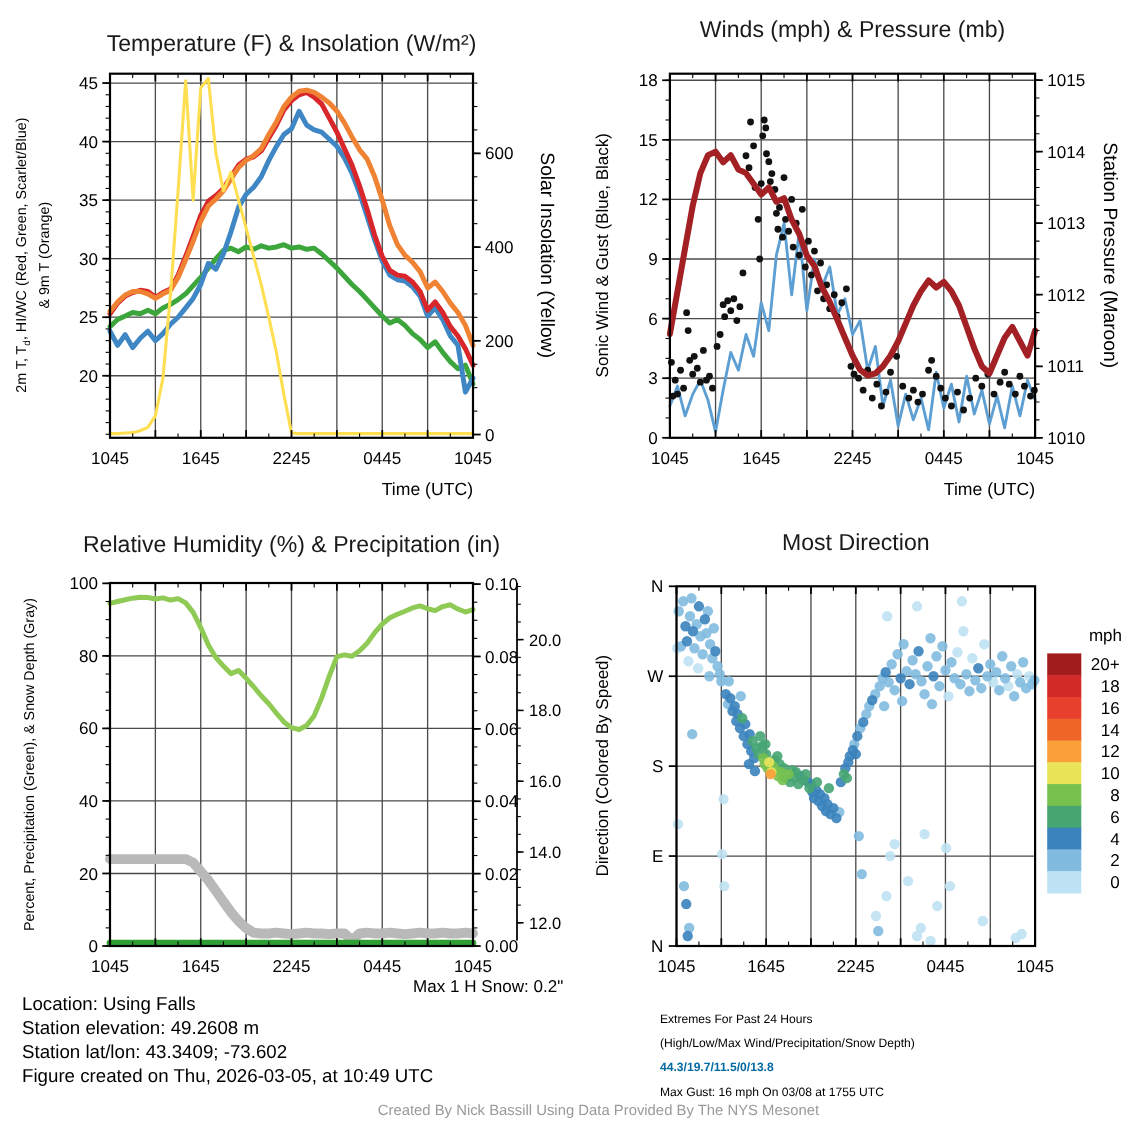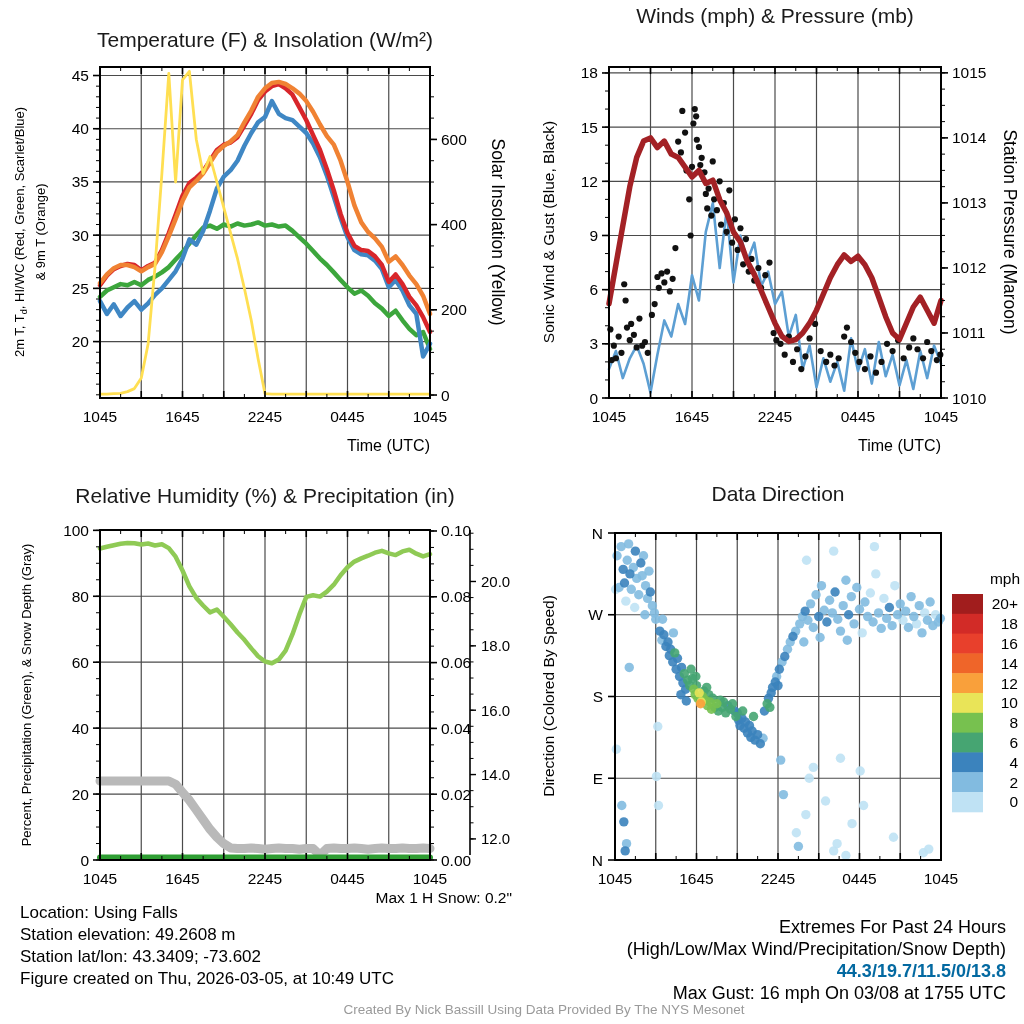--- a/index.html
+++ b/index.html
@@ -7,21 +7,21 @@
         font-family:"Liberation Sans", sans-serif;color:#000;}
   .abs{position:absolute;}
   .title{position:absolute;text-align:center;font-size:21px;color:#1a1a1a;}
   .xlabel{position:absolute;text-align:right;font-size:16px;}
   .vlabel{position:absolute;white-space:nowrap;transform:translate(-50%,-50%) rotate(-90deg);}
   .vlabel.r{transform:translate(-50%,-50%) rotate(90deg);}
   .vl-temp{font-size:13px;text-align:center;line-height:16px;}
   .vl-mid{font-size:15.5px;}
   .vl-big{font-size:17.5px;}
   .footer-left{position:absolute;left:20px;top:902px;font-size:17px;line-height:22px;}
-  .footer-right{position:absolute;left:600px;top:916px;width:406px;text-align:right;font-size:18px;line-height:22px;}
+  .footer-right{position:absolute;left:600px;top:916px;width:406px;font-size:11px;line-height:22px;}
   .extremes{font-weight:bold;}
   .credit{position:absolute;left:0;top:1002px;width:1024px;text-align:center;font-size:13.5px;color:#9a9a9a;margin-left:32px;}
   .snow-note{position:absolute;left:312px;top:889px;width:200px;text-align:right;font-size:15.5px;}
   .mph-label{position:absolute;left:975px;top:570px;width:60px;text-align:center;font-size:15.5px;}
   sub{font-size:9px;}
 </style>
 </head>
 <body>
 
 <div class="page">
@@ -826,23 +826,23 @@
         <rect x="952" y="752.4" width="31" height="20.3" fill="#3b83bd"></rect>
         <text x="1018" y="767.8" text-anchor="end" font-size="15.5">4</text>
         <rect x="952" y="772.2" width="31" height="20.3" fill="#82bbe0"></rect>
         <text x="1018" y="787.6" text-anchor="end" font-size="15.5">2</text>
         <rect x="952" y="792" width="31" height="20.3" fill="#bfe2f4"></rect>
         <text x="1018" y="807.4" text-anchor="end" font-size="15.5">0</text>
       </g>
     </svg>
 
   <div class="title" style="left:65px;top:28px;width:400px">Temperature (F) &amp; Insolation (W/m²)</div>
-  <div class="title" style="left:575px;top:4px;width:400px">Winds (mph) &amp; Pressure (mb)</div>
+  <div class="title" style="left:575px;top:16px;width:400px">Winds (mph) &amp; Pressure (mb)</div>
   <div class="title" style="left:35px;top:484px;width:460px">Relative Humidity (%) &amp; Precipitation (in)</div>
-  <div class="title" style="left:615px;top:482px;width:326px">Data Direction</div>
+  <div class="title" style="left:615px;top:482px;width:326px">Most Direction</div>
 
   <div class="xlabel" style="left:100px;top:437px;width:330px">Time (UTC)</div>
   <div class="xlabel" style="left:609px;top:437px;width:332px">Time (UTC)</div>
 
   <div class="vlabel vl-temp" id="temp-ylabel" style="left:30px;top:232px">2m T, T<sub>d</sub>, HI/WC (Red, Green, Scarlet/Blue)<br>&amp; 9m T (Orange)</div>
   <div class="vlabel r vl-big" style="left:497px;top:232px">Solar Insolation (Yellow)</div>
   <div class="vlabel vl-mid" style="left:549px;top:232px">Sonic Wind &amp; Gust (Blue, Black)</div>
   <div class="vlabel r vl-big" style="left:1009px;top:232px">Station Pressure (Maroon)</div>
   <div class="vlabel vl-temp" style="left:27px;top:695px">Percent, Precipitation (Green), &amp; Snow Depth (Gray)</div>
   <div class="vlabel vl-mid" style="left:549px;top:696px">Direction (Colored By Speed)</div>

